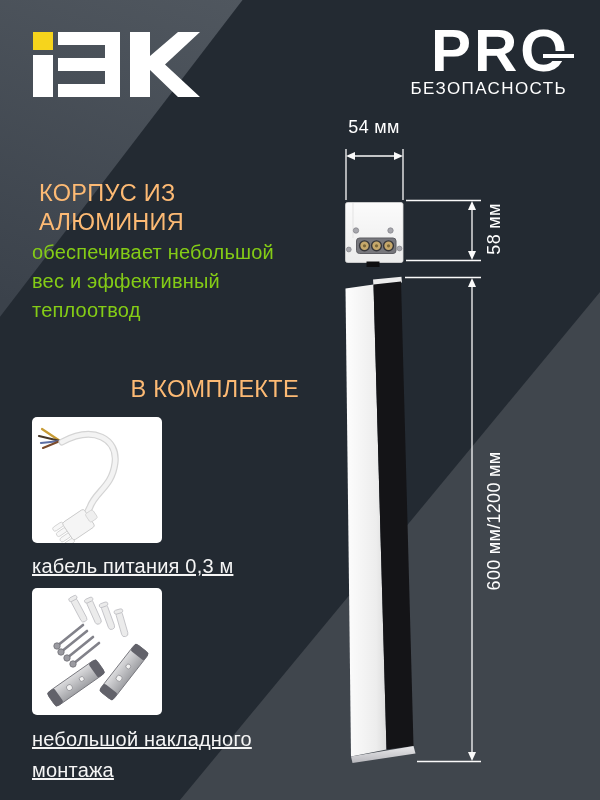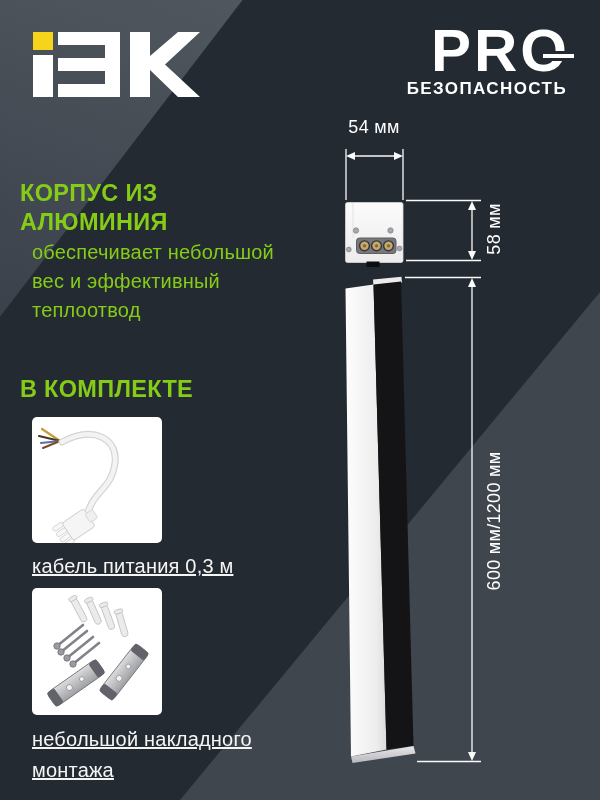--- a/index.html
+++ b/index.html
@@ -24,33 +24,33 @@
   .logo{position:absolute;left:33px;top:30px;width:167px;height:67px;}
   .pro-badge{position:absolute;top:24px;right:33px;text-align:right;color:#FFFFFF;}
   .pro-title{
     position:relative;display:inline-block;
     font-size:60px;line-height:54px;font-weight:bold;letter-spacing:3px;
     margin-right:-3px;
   }
   .pro-slit{position:absolute;right:-2px;top:27px;width:27px;height:10px;background:#232A32;}
   .pro-dash{position:absolute;right:-4px;top:30px;width:31px;height:4px;background:#FFFFFF;}
   .pro-subtitle{
-    font-size:17px;font-weight:bold;letter-spacing:1.4px;line-height:20px;margin-top:1px;
+    font-size:17px;font-weight:normal;letter-spacing:1.4px;line-height:20px;margin-top:1px;
   }
   
   .feature-heading,.kit-heading{
-    position:absolute;left:20px;color:#84cc16;
-    font-size:23.5px;line-height:29px;font-weight:bold;letter-spacing:0.3px;
+    position:absolute;left:39px;color:#fdba74;
+    font-size:23.5px;line-height:29px;font-weight:normal;letter-spacing:0.3px;
   }
   .feature-heading{top:179px;width:220px;}
   .feature-description{
     position:absolute;left:32px;top:238px;width:248px;
     color:#84cc16;font-size:20px;line-height:29px;letter-spacing:0.2px;
   }
-  .kit-heading{top:375px;width:260px;}
+  .kit-heading{top:375px;width:260px;text-align:right;}
   .kit-box{
     position:absolute;left:32px;width:130px;background:#FFFFFF;border-radius:5px;
   }
   .kit-box-1{top:417px;height:126px;}
   .kit-box-2{top:588px;height:127px;}
   .kit-caption{
     position:absolute;left:32px;color:#F5F5F5;font-size:20px;letter-spacing:0.2px;text-decoration:underline;
   }
   .kit-caption-1{top:553px;width:262px;line-height:26px;}
   .kit-caption-2{top:724px;width:232px;line-height:31px;}

